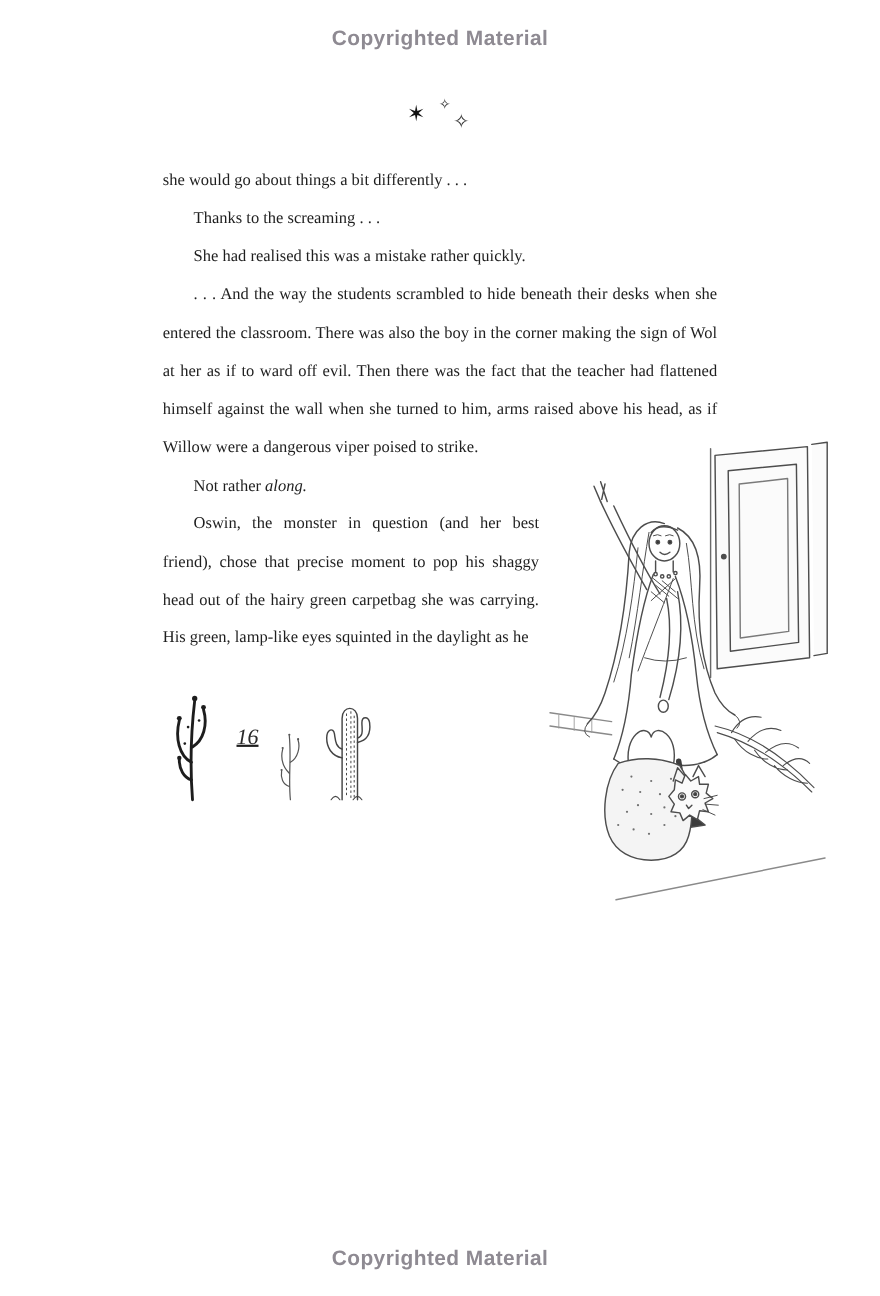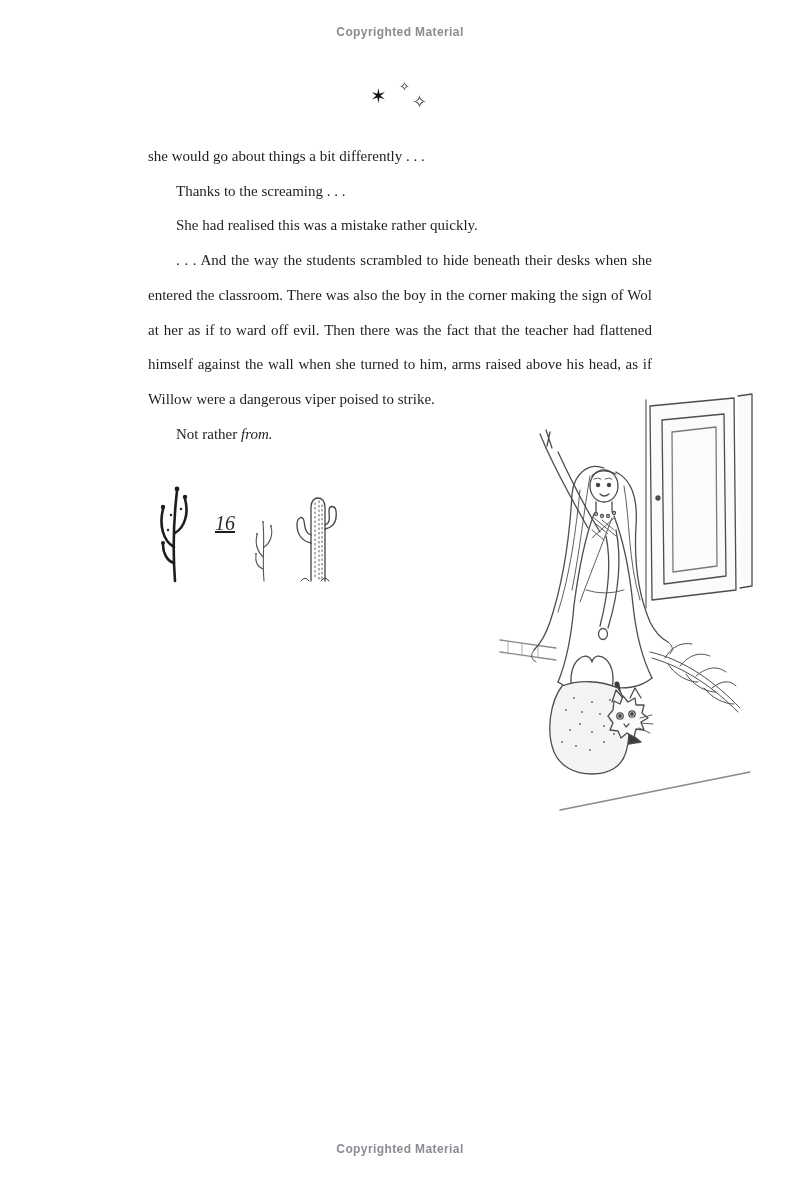--- a/index.html
+++ b/index.html
@@ -1,19 +1,19 @@
 <!DOCTYPE html>
 <html><head>
 <meta charset="utf-8">
 <style>
   html,body{margin:0;padding:0;background:#ffffff;}
   .page{width:800px;height:1178px;position:relative;background:#fff;overflow:hidden;
         font-family:"Liberation Serif",serif;color:#1e1e1e;}
   .copyright{text-align:center;font-family:"Liberation Sans",sans-serif;font-weight:bold;
-             font-size:12px;letter-spacing:.4px;color:#8e8a92;}
+             font-size:19px;letter-spacing:.4px;color:#8e8a92;}
   .copyright.top{padding-top:25px;}
   .copyright.bottom{position:absolute;left:0;right:0;bottom:22px;}
   .header{margin-top:50px;display:flex;justify-content:center;align-items:flex-start;gap:9px;
           font-size:17.5px;color:#242424;}
   .header .title{letter-spacing:.2px;white-space:nowrap;}
   .star-left{font-size:20px;line-height:1;margin-top:-3px;color:#111;}
   .stars-right{position:relative;width:34px;height:28px;display:inline-block;}
   .stars-right .s1{position:absolute;top:-10px;left:3px;font-size:13px;color:#333;}
   .stars-right .s2{position:absolute;top:2px;left:16px;font-size:18px;color:#333;}
   .body-text{width:504px;margin:22px 0 0 148px;font-size:15px;line-height:34.7px;
@@ -135,21 +135,22 @@
           <g stroke-width="1">
             <path d="M150,262 C185,270 215,292 240,318"></path>
             <path d="M152,268 C186,278 214,298 238,322"></path>
             <path d="M165,268 C172,256 182,252 192,254 M180,276 C190,264 200,262 210,266 M196,286 C208,276 218,276 226,282 M212,298 C222,290 230,290 236,296"></path>
             <path d="M168,274 C176,286 188,292 198,292 M186,284 C194,296 206,302 216,302 M204,298 C212,308 224,314 234,314"></path>
           </g>
         </svg>
       </span><span>head, as if Willow were a dangerous viper poised to strike.</span>
     </p>
 
-    <p><span>Not rather </span><em>from.</em></p>
+    <p><span>Not rather </span><em>along.</em></p>
+    <p>Oswin, the monster in question (and her best friend), chose that precise moment to pop his shaggy head out of the hairy green carpetbag she was carrying. His green, lamp-like eyes squinted in the daylight as he</p>
   </div>
 
   <div class="footer">
     <span>
       <svg width="46" height="106" viewBox="0 0 46 106" xmlns="http://www.w3.org/2000/svg" fill="none" stroke="#1d1d1d" stroke-width="2.6" stroke-linecap="round">
         <path d="M24,106 C22,80 22,50 26,16"></path>
         <path d="M23,72 C12,66 8,50 12,34"></path>
         <path d="M24,58 C34,52 38,38 34,24"></path>
         <path d="M23,88 C16,86 12,78 12,70"></path>
         <g fill="#1d1d1d" stroke="none">

